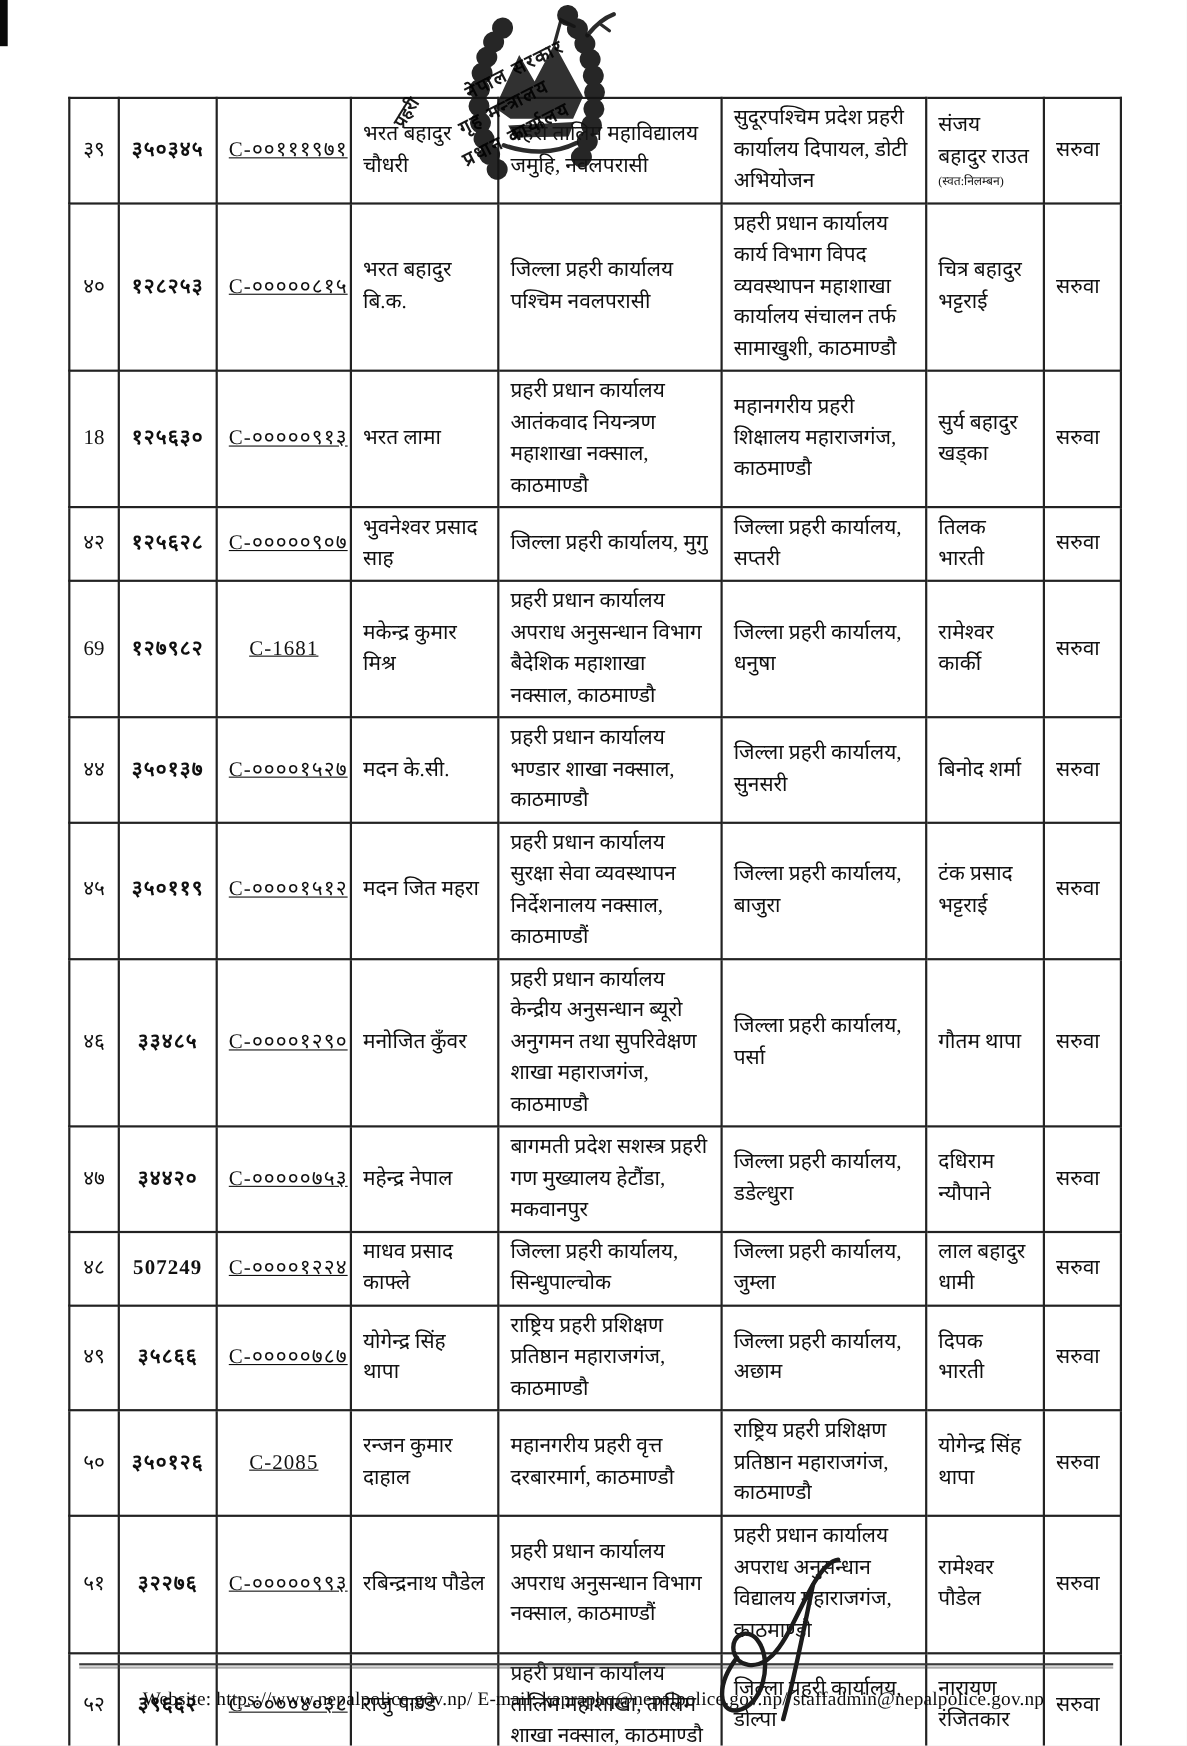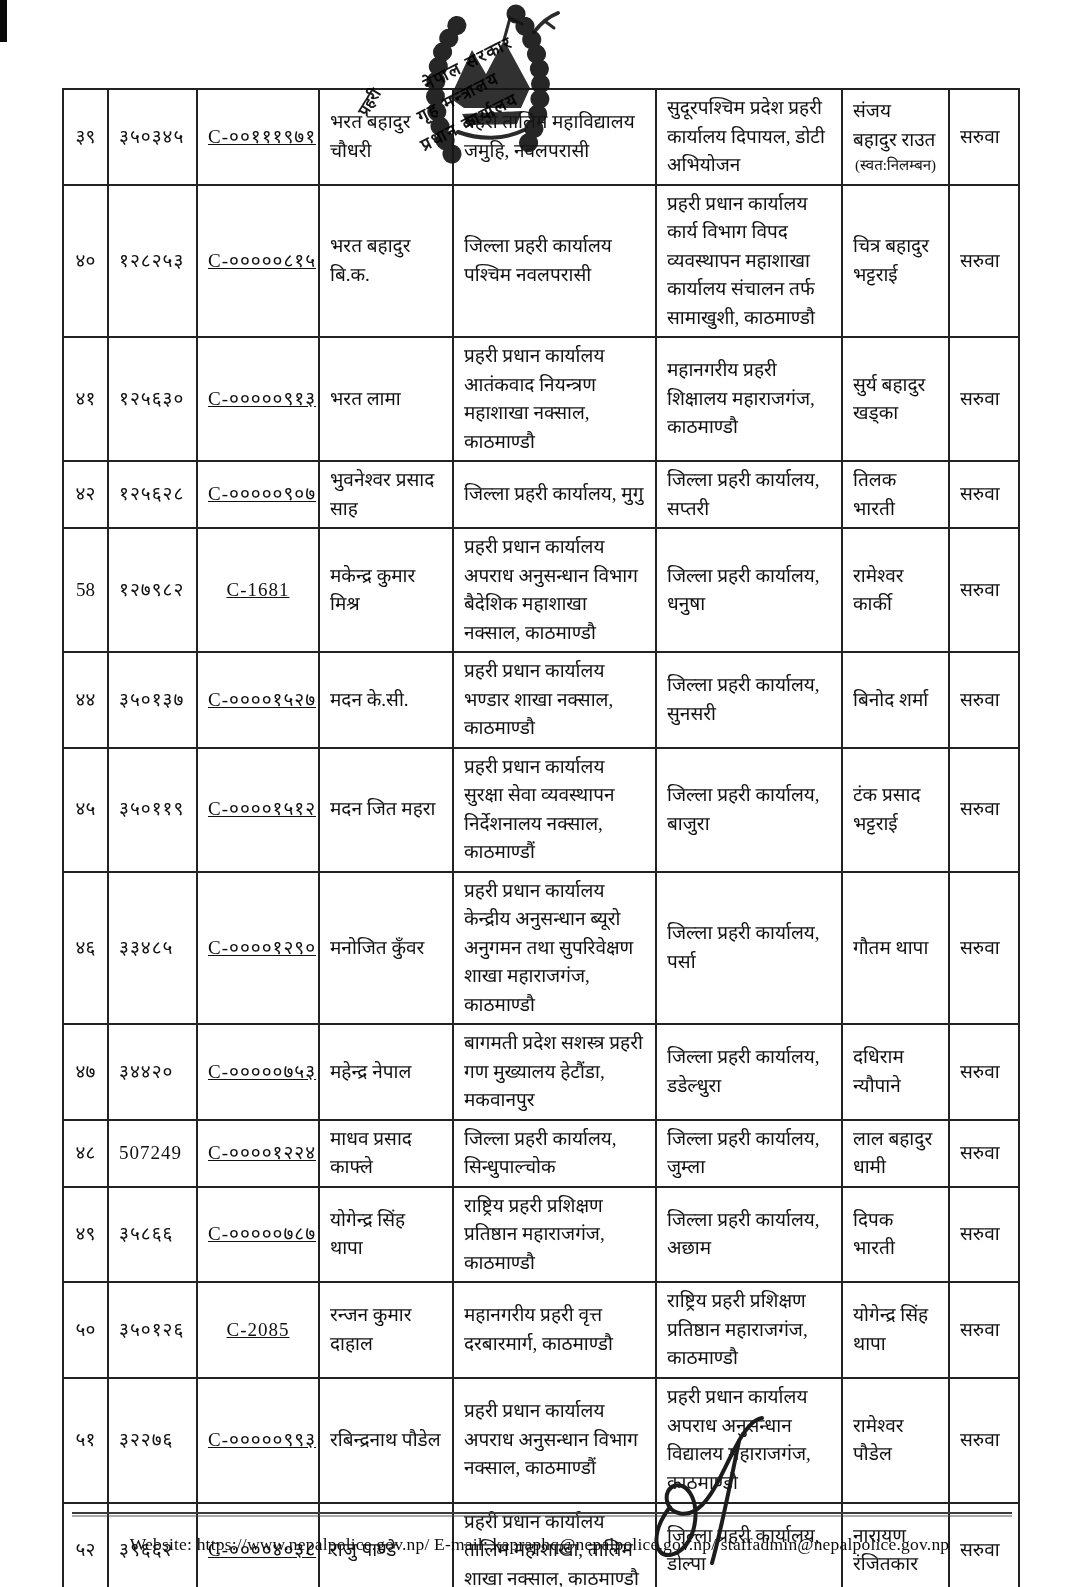--- a/index.html
+++ b/index.html
@@ -14,23 +14,23 @@
   table.roster{
     position:absolute;left:62px;top:88px;width:956px;
     border-collapse:collapse;table-layout:fixed;
   }
   table.roster td{
     border:2px solid #222;padding:4px 10px;vertical-align:middle;
     font-size:19px;line-height:1.5;color:#101010;
     overflow:hidden;
   }
   .c-sn{text-align:center;font-size:18px;margin-left:36px;}
-  .c-reg{font-size:17px;letter-spacing:1px;}
+  .c-reg{text-align:center;font-size:17px;letter-spacing:1px;font-weight:bold;}
   .c-code{text-align:center;font-size:17px;letter-spacing:1px;text-decoration:underline;}
-  .c-rec .note{display:block;font-size:15px;text-align:center;}
+  .c-rec .note{display:block;font-size:11px;}
   #rows tr:nth-child(1){height:82px}
   #rows tr:nth-child(2){height:140px}
   #rows tr:nth-child(3){height:115px}
   #rows tr:nth-child(4){height:55px}
   #rows tr:nth-child(5){height:115px}
   #rows tr:nth-child(6){height:85px}
   #rows tr:nth-child(7){height:110px}
   #rows tr:nth-child(8){height:145px}
   #rows tr:nth-child(9){height:85px}
   #rows tr:nth-child(10){height:55px}
@@ -127,41 +127,41 @@
       <td class="c-sn"><span>४०</span></td>
       <td class="c-reg"><span>१२८२५३</span></td>
       <td class="c-code"><span>C-०००००८१५</span></td>
       <td class="c-name"><span>भरत बहादुर बि.क.</span></td>
       <td class="c-from"><span>जिल्ला प्रहरी कार्यालय पश्चिम नवलपरासी</span></td>
       <td class="c-to"><span>प्रहरी प्रधान कार्यालय कार्य विभाग विपद व्यवस्थापन महाशाखा कार्यालय संचालन तर्फ सामाखुशी, काठमाण्डौ</span></td>
       <td class="c-rec"><span class="rec">चित्र बहादुर भट्टराई</span><span class="note"></span></td>
       <td class="c-act"><span>सरुवा</span></td>
     </tr>
         <tr>
-      <td class="c-sn"><span>४१</span></td>
+      <td class="c-sn"><span>18</span></td>
       <td class="c-reg"><span>१२५६३०</span></td>
       <td class="c-code"><span>C-०००००९१३</span></td>
       <td class="c-name"><span>भरत लामा</span></td>
       <td class="c-from"><span>प्रहरी प्रधान कार्यालय आतंकवाद नियन्त्रण महाशाखा नक्साल, काठमाण्डौ</span></td>
       <td class="c-to"><span>महानगरीय प्रहरी शिक्षालय महाराजगंज, काठमाण्डौ</span></td>
       <td class="c-rec"><span class="rec">सुर्य बहादुर खड्का</span><span class="note"></span></td>
       <td class="c-act"><span>सरुवा</span></td>
     </tr>
         <tr>
       <td class="c-sn"><span>४२</span></td>
       <td class="c-reg"><span>१२५६२८</span></td>
       <td class="c-code"><span>C-०००००९०७</span></td>
       <td class="c-name"><span>भुवनेश्वर प्रसाद साह</span></td>
       <td class="c-from"><span>जिल्ला प्रहरी कार्यालय, मुगु</span></td>
       <td class="c-to"><span>जिल्ला प्रहरी कार्यालय, सप्तरी</span></td>
       <td class="c-rec"><span class="rec">तिलक भारती</span><span class="note"></span></td>
       <td class="c-act"><span>सरुवा</span></td>
     </tr>
         <tr>
-      <td class="c-sn"><span>58</span></td>
+      <td class="c-sn"><span>69</span></td>
       <td class="c-reg"><span>१२७९८२</span></td>
       <td class="c-code"><span>C-1681</span></td>
       <td class="c-name"><span>मकेन्द्र कुमार मिश्र</span></td>
       <td class="c-from"><span>प्रहरी प्रधान कार्यालय अपराध अनुसन्धान विभाग बैदेशिक महाशाखा नक्साल, काठमाण्डौ</span></td>
       <td class="c-to"><span>जिल्ला प्रहरी कार्यालय, धनुषा</span></td>
       <td class="c-rec"><span class="rec">रामेश्वर कार्की</span><span class="note"></span></td>
       <td class="c-act"><span>सरुवा</span></td>
     </tr>
         <tr>
       <td class="c-sn"><span>४४</span></td>

